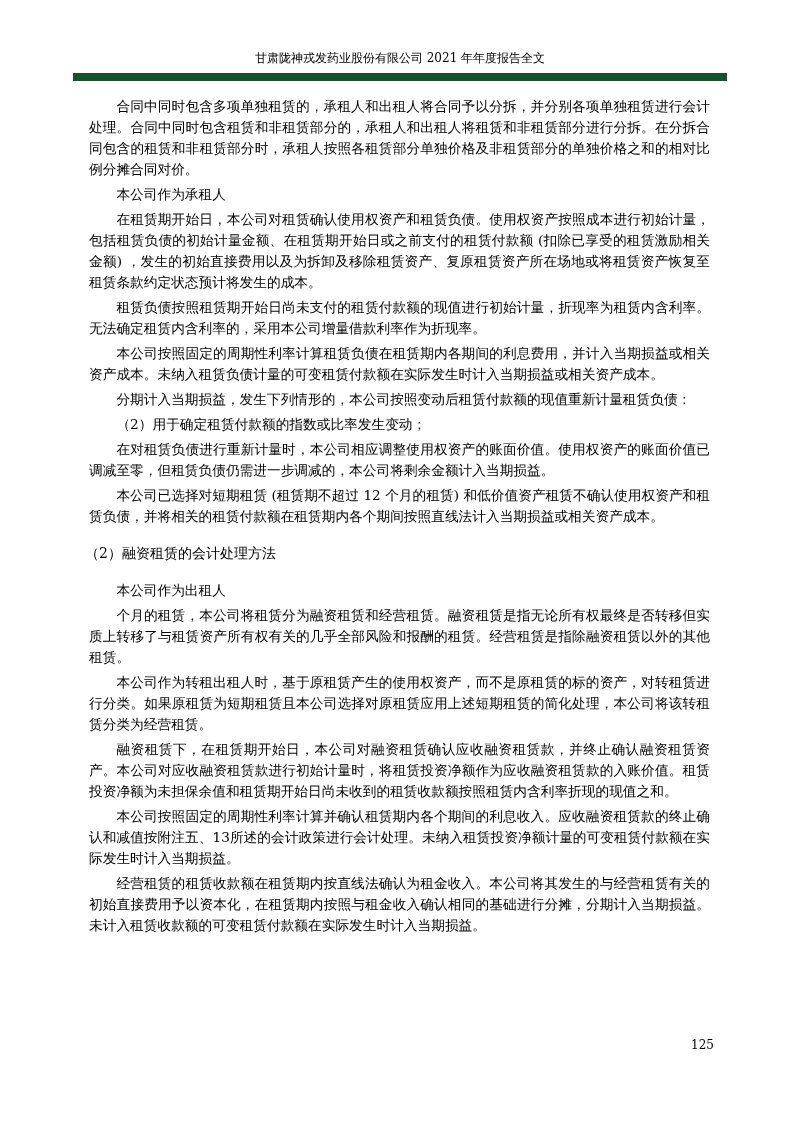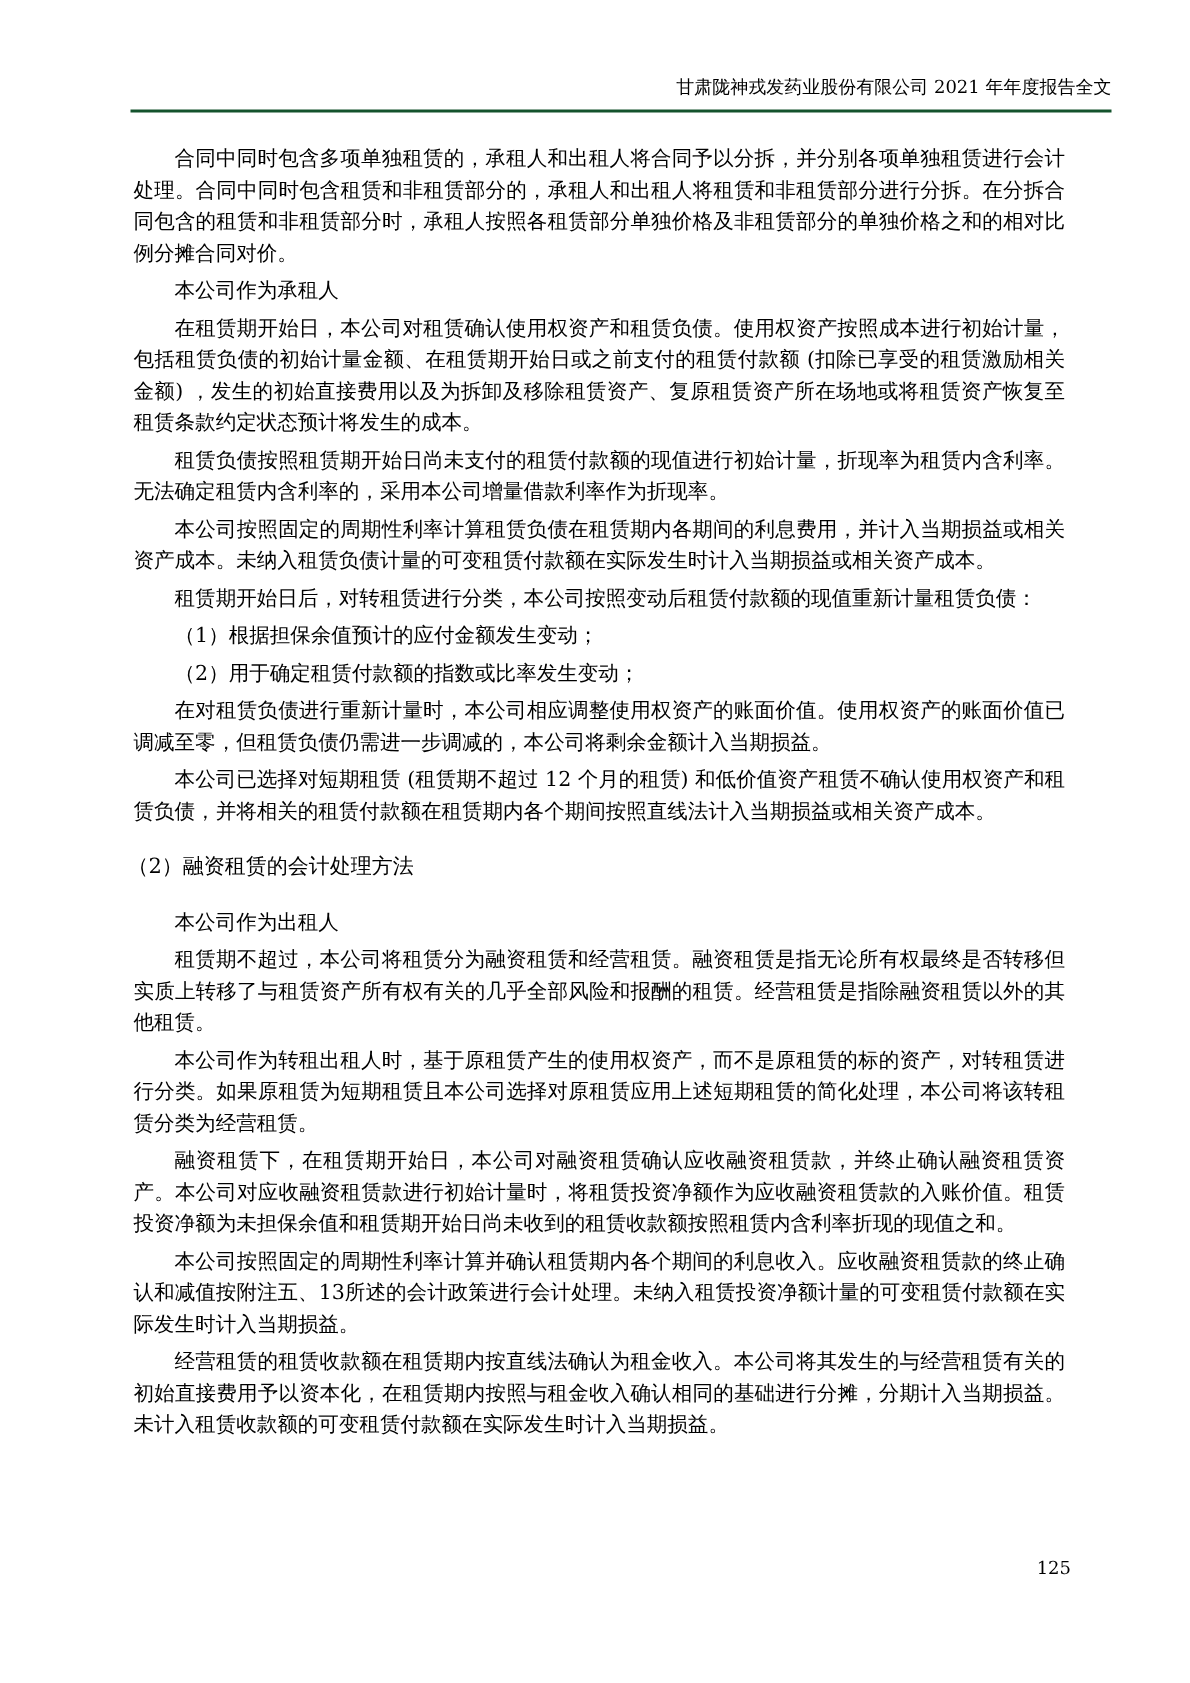--- a/index.html
+++ b/index.html
@@ -13,27 +13,27 @@
     width: 793px;
     height: 1122px;
     background: #ffffff;
     color: #000000;
     font-family: "DejaVu Serif", "Liberation Serif", serif;
     overflow: hidden;
   }
   .page-header {
     position: absolute;
     top: 50px;
-    left: 87px;
+    left: 73px;
     width: 654px;
-    text-align: right;
+    text-align: center;
     font-size: 12px;
     line-height: 17px;
     padding-bottom: 6px;
-    border-bottom: 2px solid #14532d;
+    border-bottom: 8px solid #14532d;
     white-space: nowrap;
   }
   .content {
     position: absolute;
     top: 92px;
     left: 85px;
     width: 629px;
     font-size: 13.7px;
     line-height: 21px;
     text-align: justify;
@@ -68,28 +68,27 @@
   <div class="page-header">
     <span>甘肃陇神戎发药业股份有限公司 2021 年年度报告全文</span>
   </div>
 
   <div class="content">
     <p>合同中同时包含多项单独租赁的，承租人和出租人将合同予以分拆，并分别各项单独租赁进行会计处理。合同中同时包含租赁和非租赁部分的，承租人和出租人将租赁和非租赁部分进行分拆。在分拆合同包含的租赁和非租赁部分时，承租人按照各租赁部分单独价格及非租赁部分的单独价格之和的相对比例分摊合同对价。</p>
     <p>本公司作为承租人</p>
     <p>在租赁期开始日，本公司对租赁确认使用权资产和租赁负债。使用权资产按照成本进行初始计量，包括租赁负债的初始计量金额、在租赁期开始日或之前支付的租赁付款额 (扣除已享受的租赁激励相关金额) ，发生的初始直接费用以及为拆卸及移除租赁资产、复原租赁资产所在场地或将租赁资产恢复至租赁条款约定状态预计将发生的成本。</p>
     <p>租赁负债按照租赁期开始日尚未支付的租赁付款额的现值进行初始计量，折现率为租赁内含利率。无法确定租赁内含利率的，采用本公司增量借款利率作为折现率。</p>
     <p>本公司按照固定的周期性利率计算租赁负债在租赁期内各期间的利息费用，并计入当期损益或相关资产成本。未纳入租赁负债计量的可变租赁付款额在实际发生时计入当期损益或相关资产成本。</p>
-    <p>租赁期开始日后，对转租赁进行分类，本公司按照变动后租赁付款额的现值重新计量租赁负债：</p>
-    <p>（1）根据担保余值预计的应付金额发生变动；</p>
+    <p>分期计入当期损益，发生下列情形的，本公司按照变动后租赁付款额的现值重新计量租赁负债：</p>
     <p>（2）用于确定租赁付款额的指数或比率发生变动；</p>
     <p>在对租赁负债进行重新计量时，本公司相应调整使用权资产的账面价值。使用权资产的账面价值已调减至零，但租赁负债仍需进一步调减的，本公司将剩余金额计入当期损益。</p>
     <p>本公司已选择对短期租赁 (租赁期不超过 12 个月的租赁) 和低价值资产租赁不确认使用权资产和租赁负债，并将相关的租赁付款额在租赁期内各个期间按照直线法计入当期损益或相关资产成本。</p>
     <p class="heading">（2）融资租赁的会计处理方法</p>
     <p>本公司作为出租人</p>
-    <p>租赁期不超过，本公司将租赁分为融资租赁和经营租赁。融资租赁是指无论所有权最终是否转移但实质上转移了与租赁资产所有权有关的几乎全部风险和报酬的租赁。经营租赁是指除融资租赁以外的其他租赁。</p>
+    <p>个月的租赁，本公司将租赁分为融资租赁和经营租赁。融资租赁是指无论所有权最终是否转移但实质上转移了与租赁资产所有权有关的几乎全部风险和报酬的租赁。经营租赁是指除融资租赁以外的其他租赁。</p>
     <p>本公司作为转租出租人时，基于原租赁产生的使用权资产，而不是原租赁的标的资产，对转租赁进行分类。如果原租赁为短期租赁且本公司选择对原租赁应用上述短期租赁的简化处理，本公司将该转租赁分类为经营租赁。</p>
     <p>融资租赁下，在租赁期开始日，本公司对融资租赁确认应收融资租赁款，并终止确认融资租赁资产。本公司对应收融资租赁款进行初始计量时，将租赁投资净额作为应收融资租赁款的入账价值。租赁投资净额为未担保余值和租赁期开始日尚未收到的租赁收款额按照租赁内含利率折现的现值之和。</p>
     <p>本公司按照固定的周期性利率计算并确认租赁期内各个期间的利息收入。应收融资租赁款的终止确认和减值按附注五、13所述的会计政策进行会计处理。未纳入租赁投资净额计量的可变租赁付款额在实际发生时计入当期损益。</p>
     <p>经营租赁的租赁收款额在租赁期内按直线法确认为租金收入。本公司将其发生的与经营租赁有关的初始直接费用予以资本化，在租赁期内按照与租金收入确认相同的基础进行分摊，分期计入当期损益。未计入租赁收款额的可变租赁付款额在实际发生时计入当期损益。</p>
   </div>
 
   <div class="page-footer">
     <span>125</span>
   </div>
 

